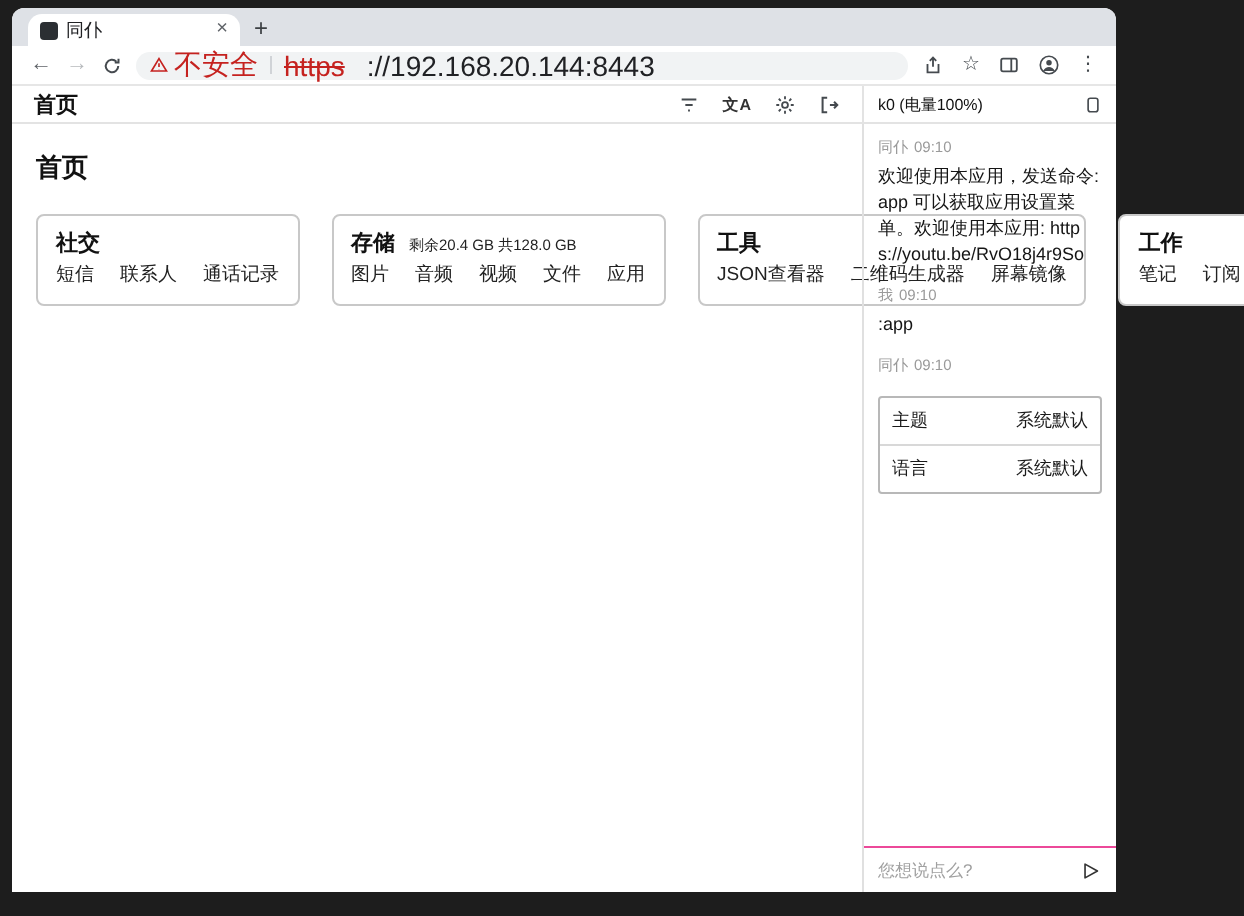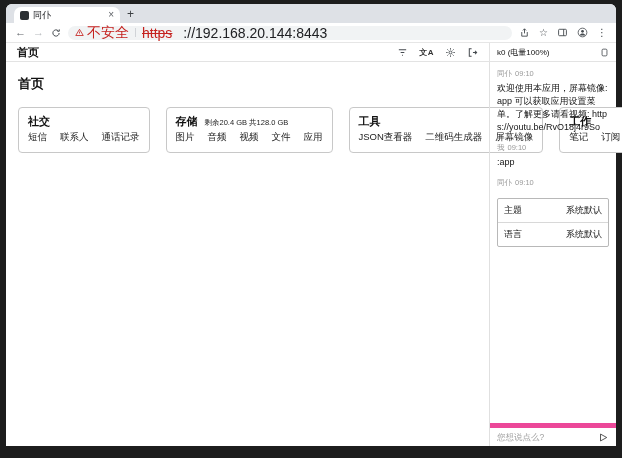--- a/index.html
+++ b/index.html
@@ -4,21 +4,21 @@
 <style>
   * { box-sizing: border-box; margin: 0; padding: 0; }
   html,body { width: 622px; height: 458px; }
   body {
     font-family: "Liberation Sans", "DejaVu Sans", sans-serif;
     background: #1d1d1d;
     position: relative;
     overflow: hidden;
   }
   .window {
-    position: absolute; left: 6px; top: 4px; width: 610px; height: 442px;
+    position: absolute; left: 6px; top: 4px; width: 552px; height: 442px;
     background: #fff; display: flex; flex-direction: column;
     border-radius: 6px 6px 0 0;
   }
   
   .tabbar {
     height: 19px; flex: none; background: #dee1e6; border-radius: 6px 6px 0 0;
     display: flex; align-items: flex-end; padding-left: 8px;
   }
   .tab {
     width: 106px; height: 16px; background: #fff; border-radius: 7px 7px 0 0;
@@ -68,21 +68,21 @@
   .card-items { display: flex; gap: 13px; margin-top: 2px; font-size: 9.5px; color: #222; white-space: nowrap; }
   .item { cursor: default; }
   
   .chat { width: 127px; flex: none; border-left: 1px solid #e0e0e0; display: flex; flex-direction: column; min-height: 0; }
   .msgs { flex: 1; min-height: 0; overflow: hidden; padding: 7px 7px 0; display: flex; flex-direction: column; gap: 9px; }
   .meta { font-size: 7.5px; color: #9a9a9a; margin-bottom: 3px; display: flex; gap: 3px; }
   .body { font-size: 9px; color: #151515; line-height: 1.45; word-break: break-all; }
   .settings-box { border: 1px solid #b8b8b8; border-radius: 2px; margin-top: 10px; background: #fff; }
   .srow { display: flex; justify-content: space-between; align-items: center; padding: 5px 6px; font-size: 9px; color: #1a1a1a; }
   .srow + .srow { border-top: 1px solid #d8d8d8; }
-  .inputbar { flex: none; height: 23px; border-top: 5px solid #ec4899; display: flex; align-items: center; gap: 5px; padding: 0 7px; }
+  .inputbar { flex: none; height: 23px; border-top: 1px solid #ec4899; display: flex; align-items: center; gap: 5px; padding: 0 7px; }
   .inputbar input {
     flex: 1; min-width: 0; border: 0; outline: 0; background: transparent;
     font-size: 8.5px; color: #333; font-family: inherit;
   }
   .inputbar input::placeholder { color: #a0a0a0; }
   svg { display: block; }
 </style>
 </head>
 <body>
 
@@ -235,21 +235,21 @@
       </div>
 
       <div class="chat">
         <div class="msgs">
 
           <div class="msg">
             <div class="meta">
               <span>同仆</span>
               <span>09:10</span>
             </div>
-            <div class="body">欢迎使用本应用，屏幕镜像:app 可以获取应用设置菜单。了解更多请看视频: https://youtu.be/RvO18j4r9So</div>
+            <div class="body">欢迎使用本应用，发送命令:app 可以获取应用设置菜单。欢迎使用本应用: https://youtu.be/RvO18j4r9So</div>
           </div>
 
           <div class="msg">
             <div class="meta">
               <span>我</span>
               <span>09:10</span>
             </div>
             <div class="body">:app</div>
           </div>
 

